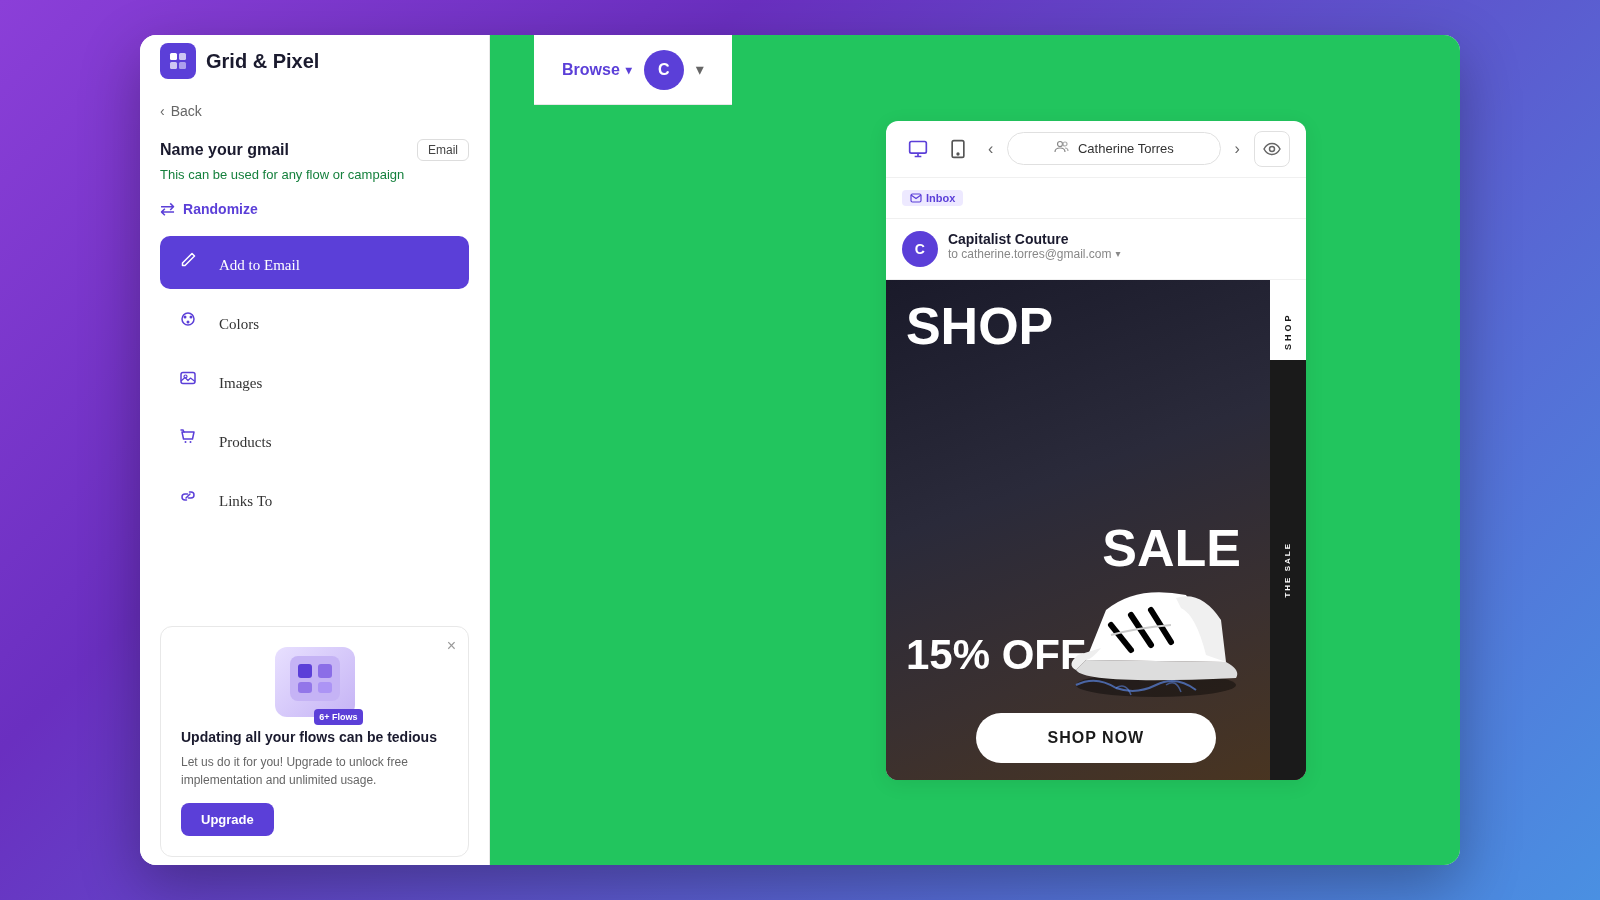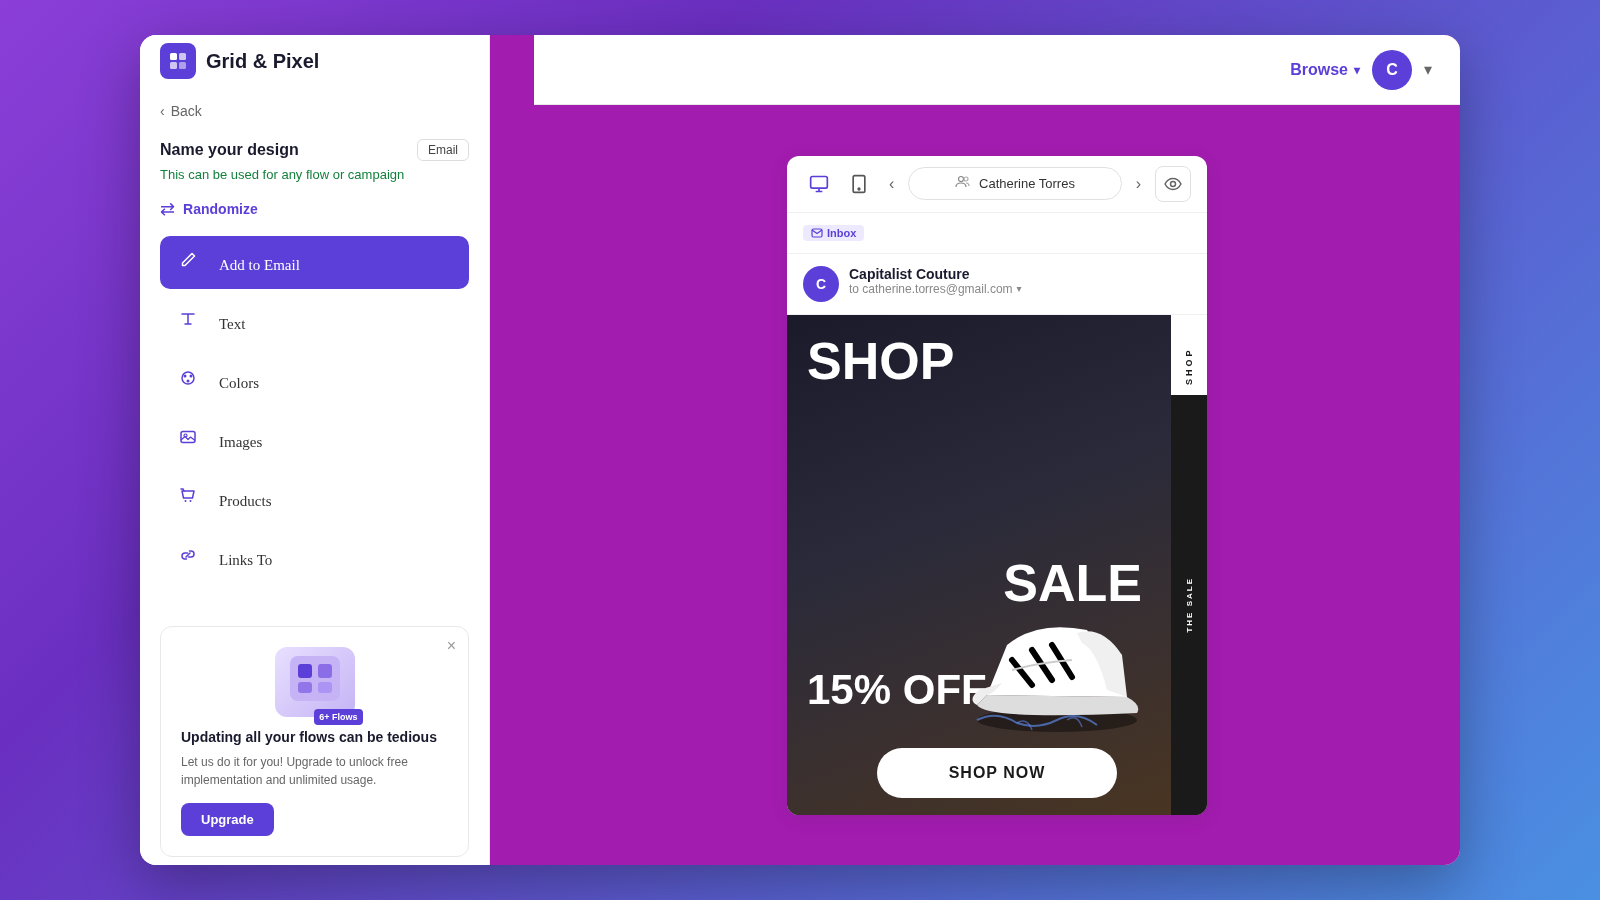--- a/index.html
+++ b/index.html
@@ -205,22 +205,22 @@
       border-radius: 8px;
       padding: 9px 20px;
       font-size: 13px;
       font-weight: 600;
       cursor: pointer;
     }
     
     .main-content {
       flex: 1;
       display: flex;
-      flex-direction: column;
-      background: #a21caf;
+      flex-direction: row;
+      background: #22c55e;
       padding-left: 44px;
     }
     
     .top-navbar {
       background: #fff;
       height: 70px;
       display: flex;
       align-items: center;
       justify-content: space-between;
       padding: 0 28px;
@@ -455,46 +455,38 @@
         </div>
         <span class="logo-text">Grid &amp; Pixel</span>
       </div>
 
       <div class="back-link">
         <span>‹</span>
         <span>Back</span>
       </div>
 
       <div class="design-header">
-        <span class="design-title">Name your design</span>
+        <span class="design-title">Name your gmail</span>
         <span class="email-badge">Email</span>
       </div>
       <div class="design-subtitle">This can be used for any flow or campaign</div>
 
       <div class="randomize-row">
         <span class="randomize-icon">⇄</span>
         <span class="randomize-label">Randomize</span>
       </div>
 
       <div class="menu-items">
         <div class="menu-item active">
           <span class="icon">
             <svg width="18" height="18" viewBox="0 0 18 18" fill="none">
               <path d="M13 2.5L15.5 5L6 14.5H3.5V12L13 2.5Z" stroke="white" stroke-width="1.5" stroke-linejoin="round"></path>
             </svg>
           </span>
           <span>Add to Email</span>
-        </div>
-        <div class="menu-item">
-          <span class="icon">
-            <svg width="18" height="18" viewBox="0 0 18 18" fill="none">
-              <path d="M3 4h12M9 4v10M6 14h6" stroke="#5b3fd8" stroke-width="1.5" stroke-linecap="round"></path>
-            </svg>
-          </span>
-          <span>Text</span>
         </div>
         <div class="menu-item">
           <span class="icon">
             <svg width="18" height="18" viewBox="0 0 18 18" fill="none">
               <circle cx="9" cy="9" r="6" stroke="#5b3fd8" stroke-width="1.5"></circle>
               <circle cx="6" cy="7" r="1.5" fill="#5b3fd8"></circle>
               <circle cx="12" cy="7" r="1.5" fill="#5b3fd8"></circle>
               <circle cx="9" cy="12" r="1.5" fill="#5b3fd8"></circle>
             </svg>
           </span>

